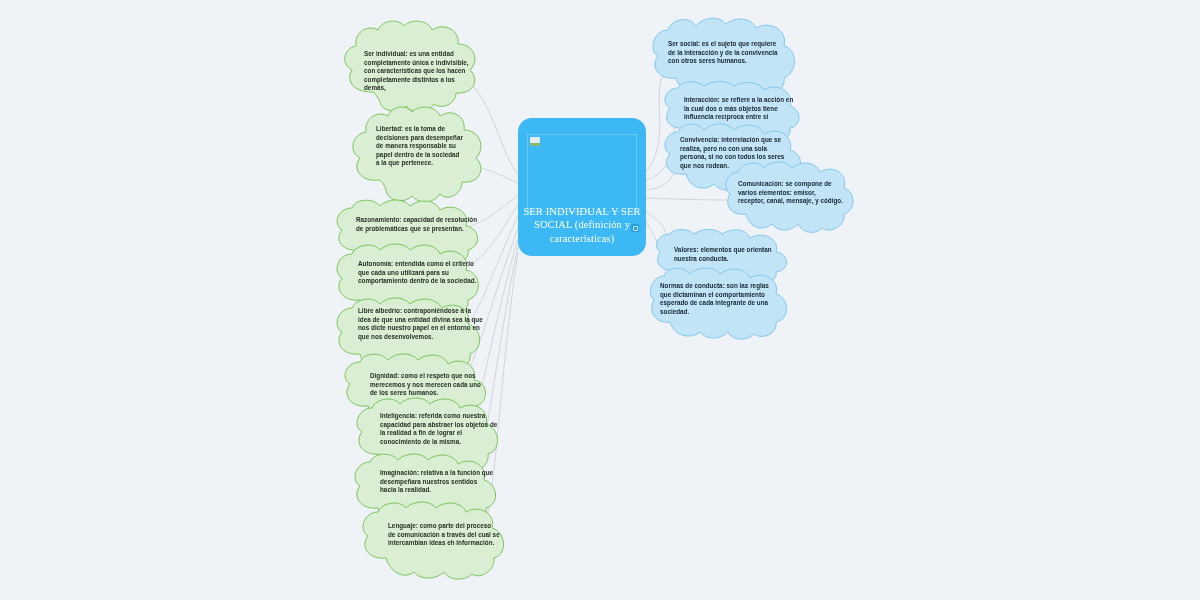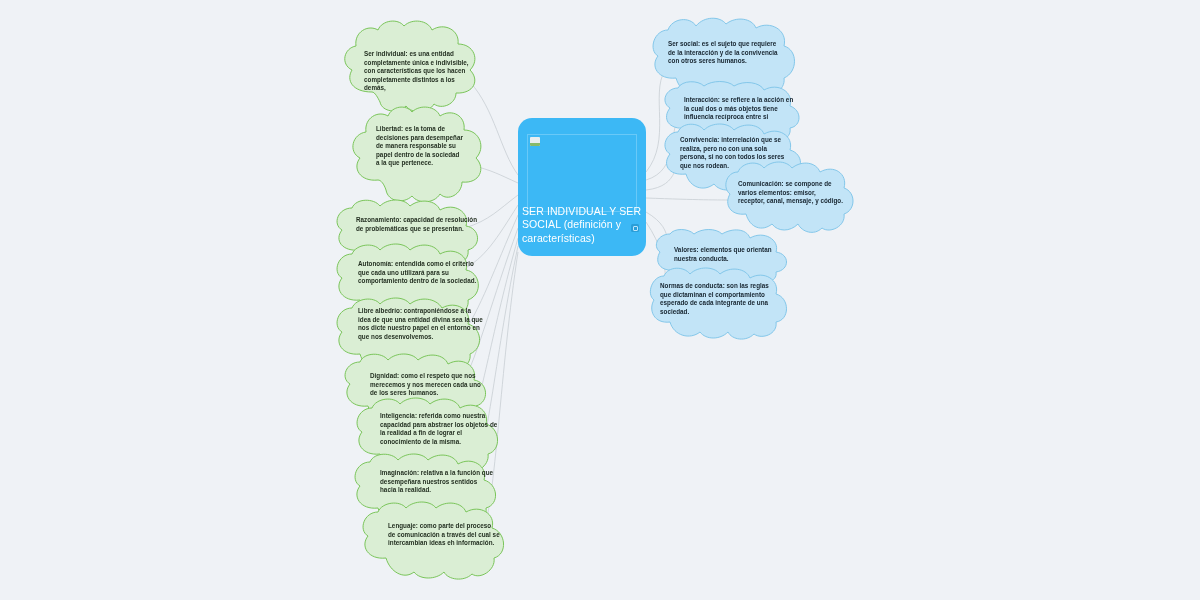--- a/index.html
+++ b/index.html
@@ -69,24 +69,26 @@
     bottom: 0;
     width: 100%;
     height: 3px;
     background: #86b96b;
   }
   .central-title {
     position: absolute;
     left: 4px;
     right: 4px;
     bottom: 11px;
+    text-align: center;
     color: #ffffff;
     font-size: 10.5px;
     line-height: 13.5px;
     letter-spacing: 0.1px;
+    font-family: Liberation Serif, serif;
   }
   .central-note-icon {
     position: absolute;
     right: 7px;
     bottom: 24px;
     width: 8px;
     height: 8px;
     background: #2a9ed8;
     border-radius: 1.5px;
   }

